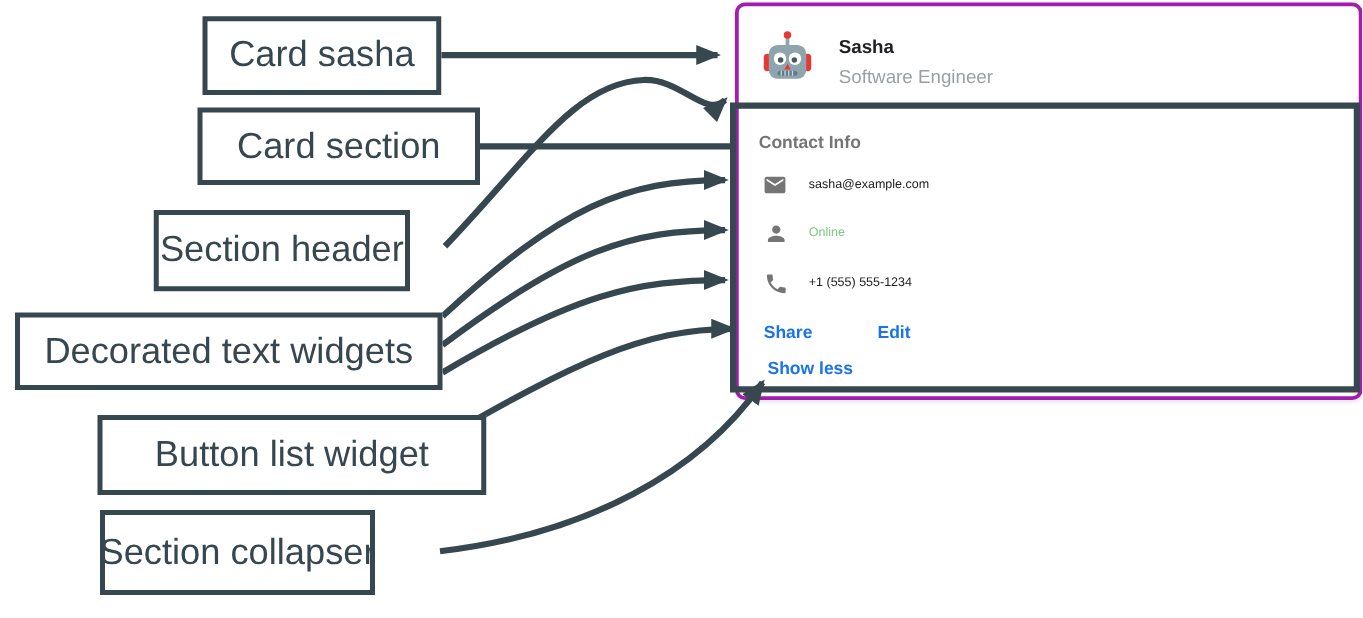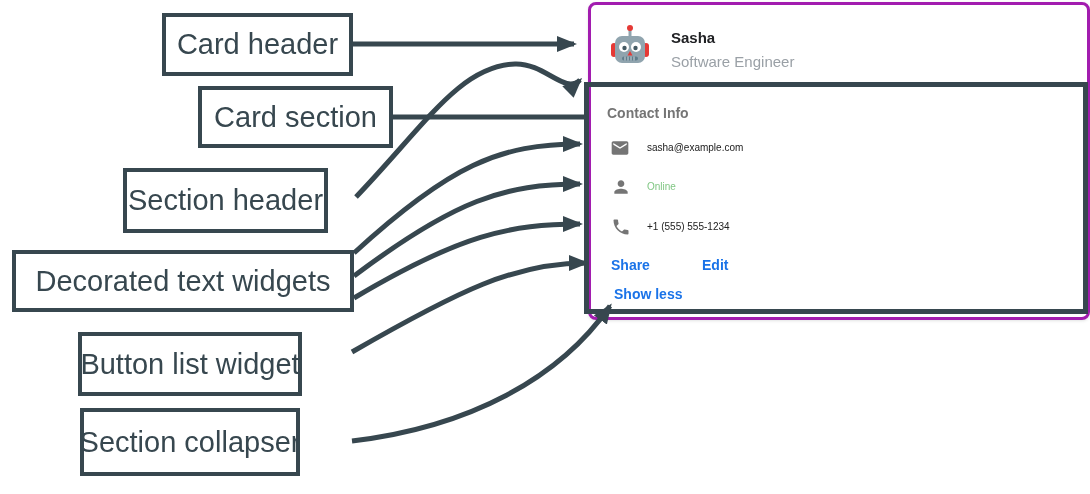--- a/index.html
+++ b/index.html
@@ -9,24 +9,24 @@
   }
 
   
   .ann-label {
     position:absolute; box-sizing:border-box;
     background:#ffffff; border:4px solid #37474F; color:#37474F;
     display:flex; align-items:center; justify-content:center;
     font-size:29px; line-height:1; white-space:nowrap; z-index:6;
   }
   #lbl-card-header       { left:162px; top:13px;  width:191px; height:63px; }
-  #lbl-card-section      { left:158px; top:86px;  width:195px; height:62px;margin-left:40px; }
+  #lbl-card-section      { left:158px; top:86px;  width:226px; height:62px; }
   #lbl-section-header    { left:123px; top:168px; width:205px; height:65px; }
   #lbl-decorated-text    { left:12px;  top:250px; width:342px; height:62px; }
-  #lbl-button-list       { left:78px;  top:332px; width:224px; height:64px; }
+  #lbl-button-list       { left:78px;  top:332px; width:311px; height:64px; }
   #lbl-section-collapser { left:80px;  top:408px; width:220px; height:68px;text-align:right; }
 
   
   #overlay { position:absolute; left:0; top:0; width:1090px; height:494px;
              z-index:5; pointer-events:none; }
   #overlay path, #overlay rect.section-outline { fill:none; stroke:#37474F; stroke-width:5; }
 
   
   .card {
     position:absolute; left:588px; top:2px; width:496px; height:312px;
@@ -114,20 +114,20 @@
     <path d="M 353 44 H 574" marker-end="url(#ah)"></path>
     <path d="M 353 117 H 586"></path>
     <path d="M 356 197 C 425 125, 460 66, 515 64 C 545 63, 565 95, 580 80" marker-end="url(#ah)"></path>
     <path d="M 354 253 C 450 165, 500 144, 580 144" marker-end="url(#ah)"></path>
     <path d="M 354 276 C 455 200, 505 184, 580 184" marker-end="url(#ah)"></path>
     <path d="M 354 298 C 460 235, 510 224, 580 224" marker-end="url(#ah)"></path>
     <path d="M 352 352 C 460 290, 515 263, 586 263" marker-end="url(#ah)"></path>
     <path d="M 352 441 C 470 427, 560 378, 610 306" marker-end="url(#ah)"></path>
   </svg>
 
-  <div class="ann-label" id="lbl-card-header">Card header</div>
+  <div class="ann-label" id="lbl-card-header">Card sasha</div>
   <div class="ann-label" id="lbl-card-section">Card section</div>
   <div class="ann-label" id="lbl-section-header">Section header</div>
   <div class="ann-label" id="lbl-decorated-text">Decorated text widgets</div>
   <div class="ann-label" id="lbl-button-list">Button list widget</div>
   <div class="ann-label" id="lbl-section-collapser">Section collapser</div>
 
 </div>
 
 </body></html>

